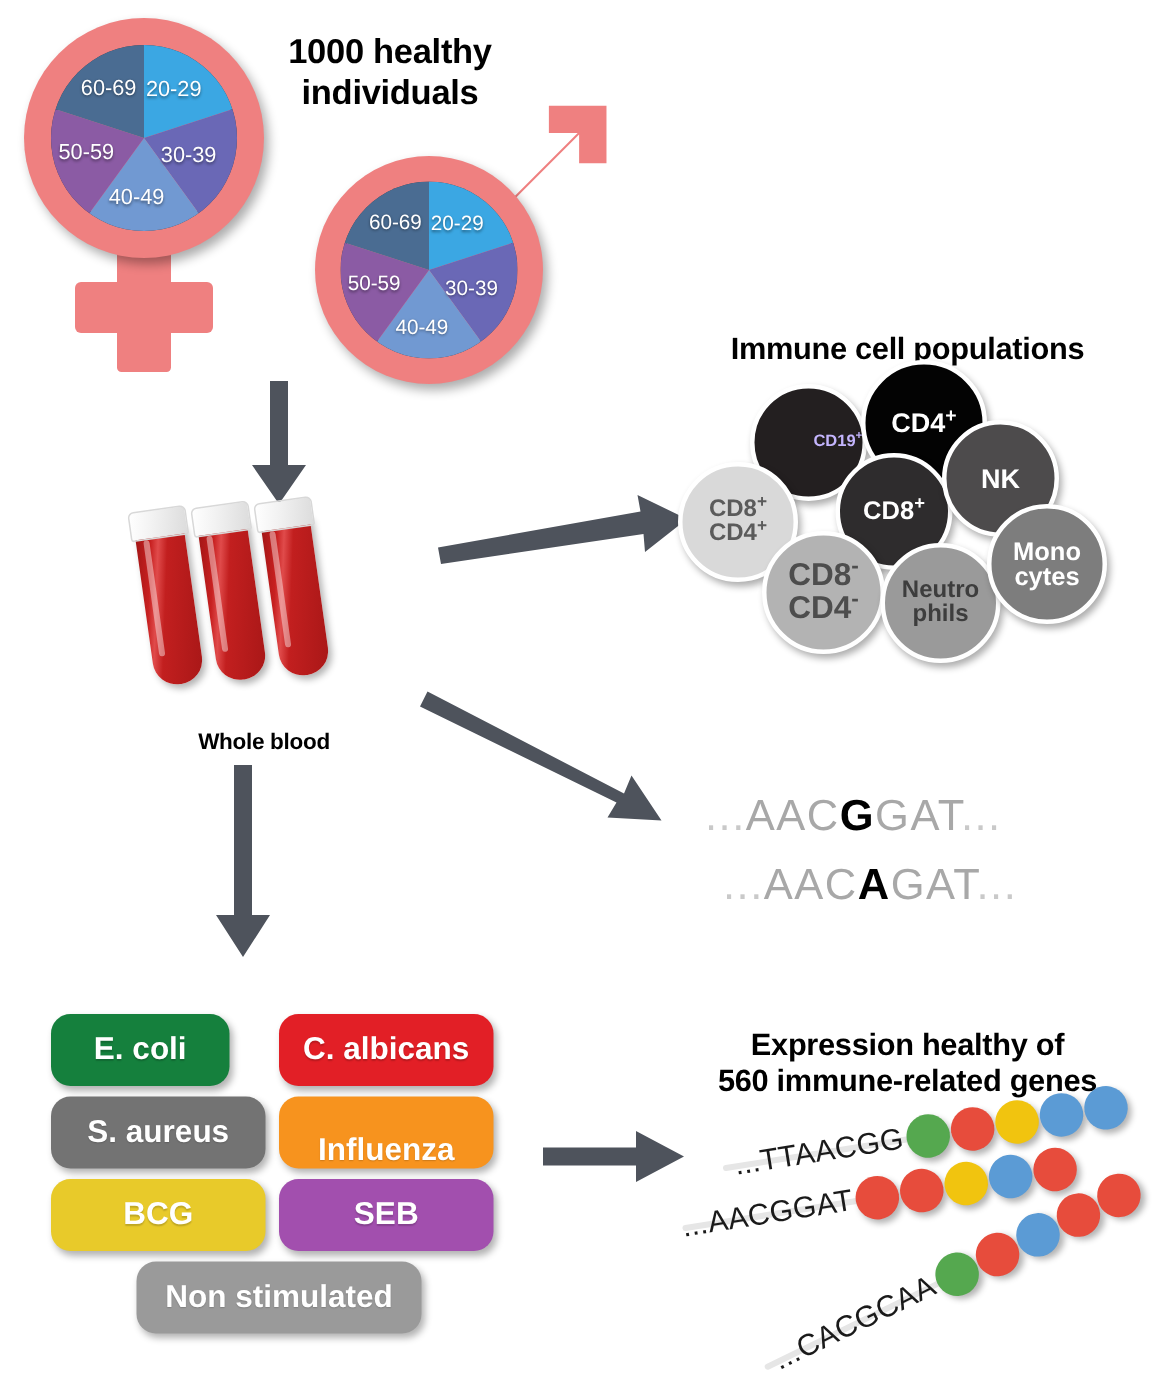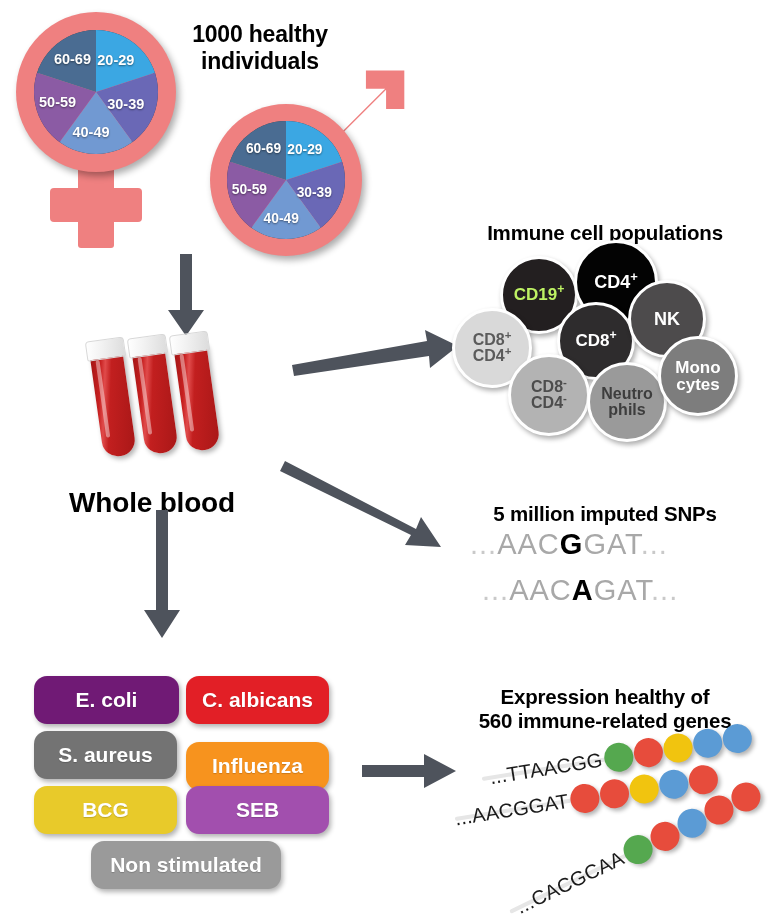--- a/index.html
+++ b/index.html
@@ -12,39 +12,39 @@
   
   .heading{
     font-weight:bold;color:#000;text-align:center;line-height:1.18;
     letter-spacing:-0.2px;
     margin-top:13px;
   }
   #title-1000{ left:160px; top:8px; width:200px; font-size:23px; }
   #title-immune{ left:440px; top:208px; width:330px; font-size:20.5px; }
   #title-snps{ left:440px; top:489px; width:330px; font-size:20.5px; }
   #title-expression{ left:440px; top:672px; width:330px; font-size:20.5px; }
-  #label-whole-blood{ left:52px; top:473px; width:200px; font-size:28px; }
+  #label-whole-blood{ left:76px; top:473px; width:200px; font-size:15px; }
 
   
   .gender{ position:absolute; }
   .sym-ring{
     position:absolute;border-radius:50%;
     background:#ef8080;
     box-shadow:3px 4px 7px rgba(0,0,0,.33);
   }
   .sym-bar{ position:absolute;background:#ef8080; }
   .pie-wrap{
     position:absolute;border-radius:50%;overflow:hidden;
     box-shadow:inset 0 0 0 1.5px #3b3b46;
   }
   .pie-seg{
     position:absolute;left:0;top:0;width:100%;height:100%;
   }
   .pie-lbl{
-    position:absolute;color:#fff;font-weight:bold;
+    position:absolute;color:#fff;font-weight:normal;
     text-shadow:0 1px 2px rgba(0,0,0,.45);
     white-space:nowrap;transform:translate(-50%,-50%);
   }
 
   
   #female{ left:8px; top:8px; width:182px; height:245px; }
   #female .sym-ring{ left:8px; top:4px; width:160px; height:160px; }
   #female .fem-stem{ left:70px; top:150px; width:36px; height:90px; border-radius:3px;}
   #female .fem-cross{ left:42px; top:180px; width:92px; height:34px; border-radius:4px;}
   #female .pie-wrap{ left:26px; top:22px; width:124px; height:124px; }
@@ -214,68 +214,67 @@
     <path d="M2 6 L133 74 L138 62 L158 92 L122 90 L128 80 L-3 16 Z" fill="#4e535c"></path>
   </svg>
 
   <svg class="arrow-svg" style="left:142px;top:510px;width:40px;height:130px;" viewBox="0 0 40 130">
     <path d="M14 0 H26 V100 H38 L20 128 L2 100 H14 Z" fill="#4e535c"></path>
   </svg>
 
   <div class="abs heading" id="title-immune">Immune cell populations</div>
 
   <div class="abs" id="immune-cells">
-      <div class="cell" style="left: 48px; top: 16px; width: 78px; height: 78px; background: rgb(35, 31, 32); color: #bef264; font-size: 17px;">
+      <div class="cell" style="left: 48px; top: 16px; width: 78px; height: 78px; background: rgb(35, 31, 32); color: #c4b5fd; font-size: 11px; justify-content: flex-end;">
         <div>CD19<sup>+</sup></div>
       </div>
       <div class="cell" style="left: 122px; top: 0px; width: 84px; height: 84px; background: rgb(3, 3, 3); color: rgb(255, 255, 255); font-size: 18px;">
         <div>CD4<sup>+</sup></div>
       </div>
       <div class="cell" style="left: 0px; top: 68px; width: 80px; height: 80px; background: rgb(217, 217, 217); color: rgb(91, 91, 91); font-size: 16px;">
         <div>CD8<sup>+</sup><br>CD4<sup>+</sup></div>
       </div>
       <div class="cell" style="left: 105px; top: 62px; width: 78px; height: 78px; background: rgb(46, 44, 45); color: rgb(255, 255, 255); font-size: 17px;">
         <div>CD8<sup>+</sup></div>
       </div>
       <div class="cell" style="left: 176px; top: 40px; width: 78px; height: 78px; background: rgb(77, 75, 76); color: rgb(255, 255, 255); font-size: 18px;">
         <div>NK</div>
       </div>
-      <div class="cell" style="left: 56px; top: 114px; width: 82px; height: 82px; background: rgb(179, 179, 179); color: rgb(77, 77, 77); font-size: 16px;">
+      <div class="cell" style="left: 56px; top: 114px; width: 82px; height: 82px; background: rgb(179, 179, 179); color: rgb(77, 77, 77); font-size: 21px;">
         <div>CD8<sup>-</sup><br>CD4<sup>-</sup></div>
       </div>
       <div class="cell" style="left: 135px; top: 122px; width: 80px; height: 80px; background: rgb(154, 154, 154); color: rgb(61, 61, 61); font-size: 16px;">
         <div>Neutro<br>phils</div>
       </div>
       <div class="cell" style="left: 206px; top: 96px; width: 80px; height: 80px; background: rgb(125, 125, 125); color: rgb(255, 255, 255); font-size: 17px;">
         <div>Mono<br>cytes</div>
       </div>
     </div>
 
-  <div class="abs heading" id="title-snps">5 million imputed SNPs</div>
 
   <div class="abs" id="snp-block">
     <div class="snp-line" style="left:0;top:0;">
       <span class="snp-faint">...</span><span class="snp-mid">AAC</span><span class="snp-bold">G</span><span class="snp-mid">GAT</span><span class="snp-faint">...</span>
     </div>
     <div class="snp-line" style="left:12px;top:46px;">
       <span class="snp-faint">...</span><span class="snp-mid">AAC</span><span class="snp-bold">A</span><span class="snp-mid">GAT</span><span class="snp-faint">...</span>
     </div>
   </div>
 
   <div class="abs" id="stimuli">
-      <div class="stim" style="left: 0px; top: 0px; width: 145px; height: 48px; background: #701a75;">
+      <div class="stim" style="left: 0px; top: 0px; width: 119px; height: 48px; background: #15803d;">
         <span>E. coli</span>
       </div>
       <div class="stim" style="left: 152px; top: 0px; width: 143px; height: 48px; background: rgb(226, 31, 38);">
         <span>C. albicans</span>
       </div>
       <div class="stim" style="left: 0px; top: 55px; width: 143px; height: 48px; background: #737373;">
         <span>S. aureus</span>
       </div>
-      <div class="stim" style="left: 152px; top: 66px; width: 143px; height: 48px; background: rgb(247, 147, 30);">
+      <div class="stim" style="left: 152px; top: 55px; width: 143px; height: 48px; background: rgb(247, 147, 30); align-items: flex-end;">
         <span>Influenza</span>
       </div>
       <div class="stim" style="left: 0px; top: 110px; width: 143px; height: 48px; background: rgb(232, 202, 42);">
         <span>BCG</span>
       </div>
       <div class="stim" style="left: 152px; top: 110px; width: 143px; height: 48px; background: rgb(162, 79, 174);">
         <span>SEB</span>
       </div>
       <div class="stim" style="left: 57px; top: 165px; width: 190px; height: 48px; background: rgb(154, 154, 154);">
         <span>Non stimulated</span>

